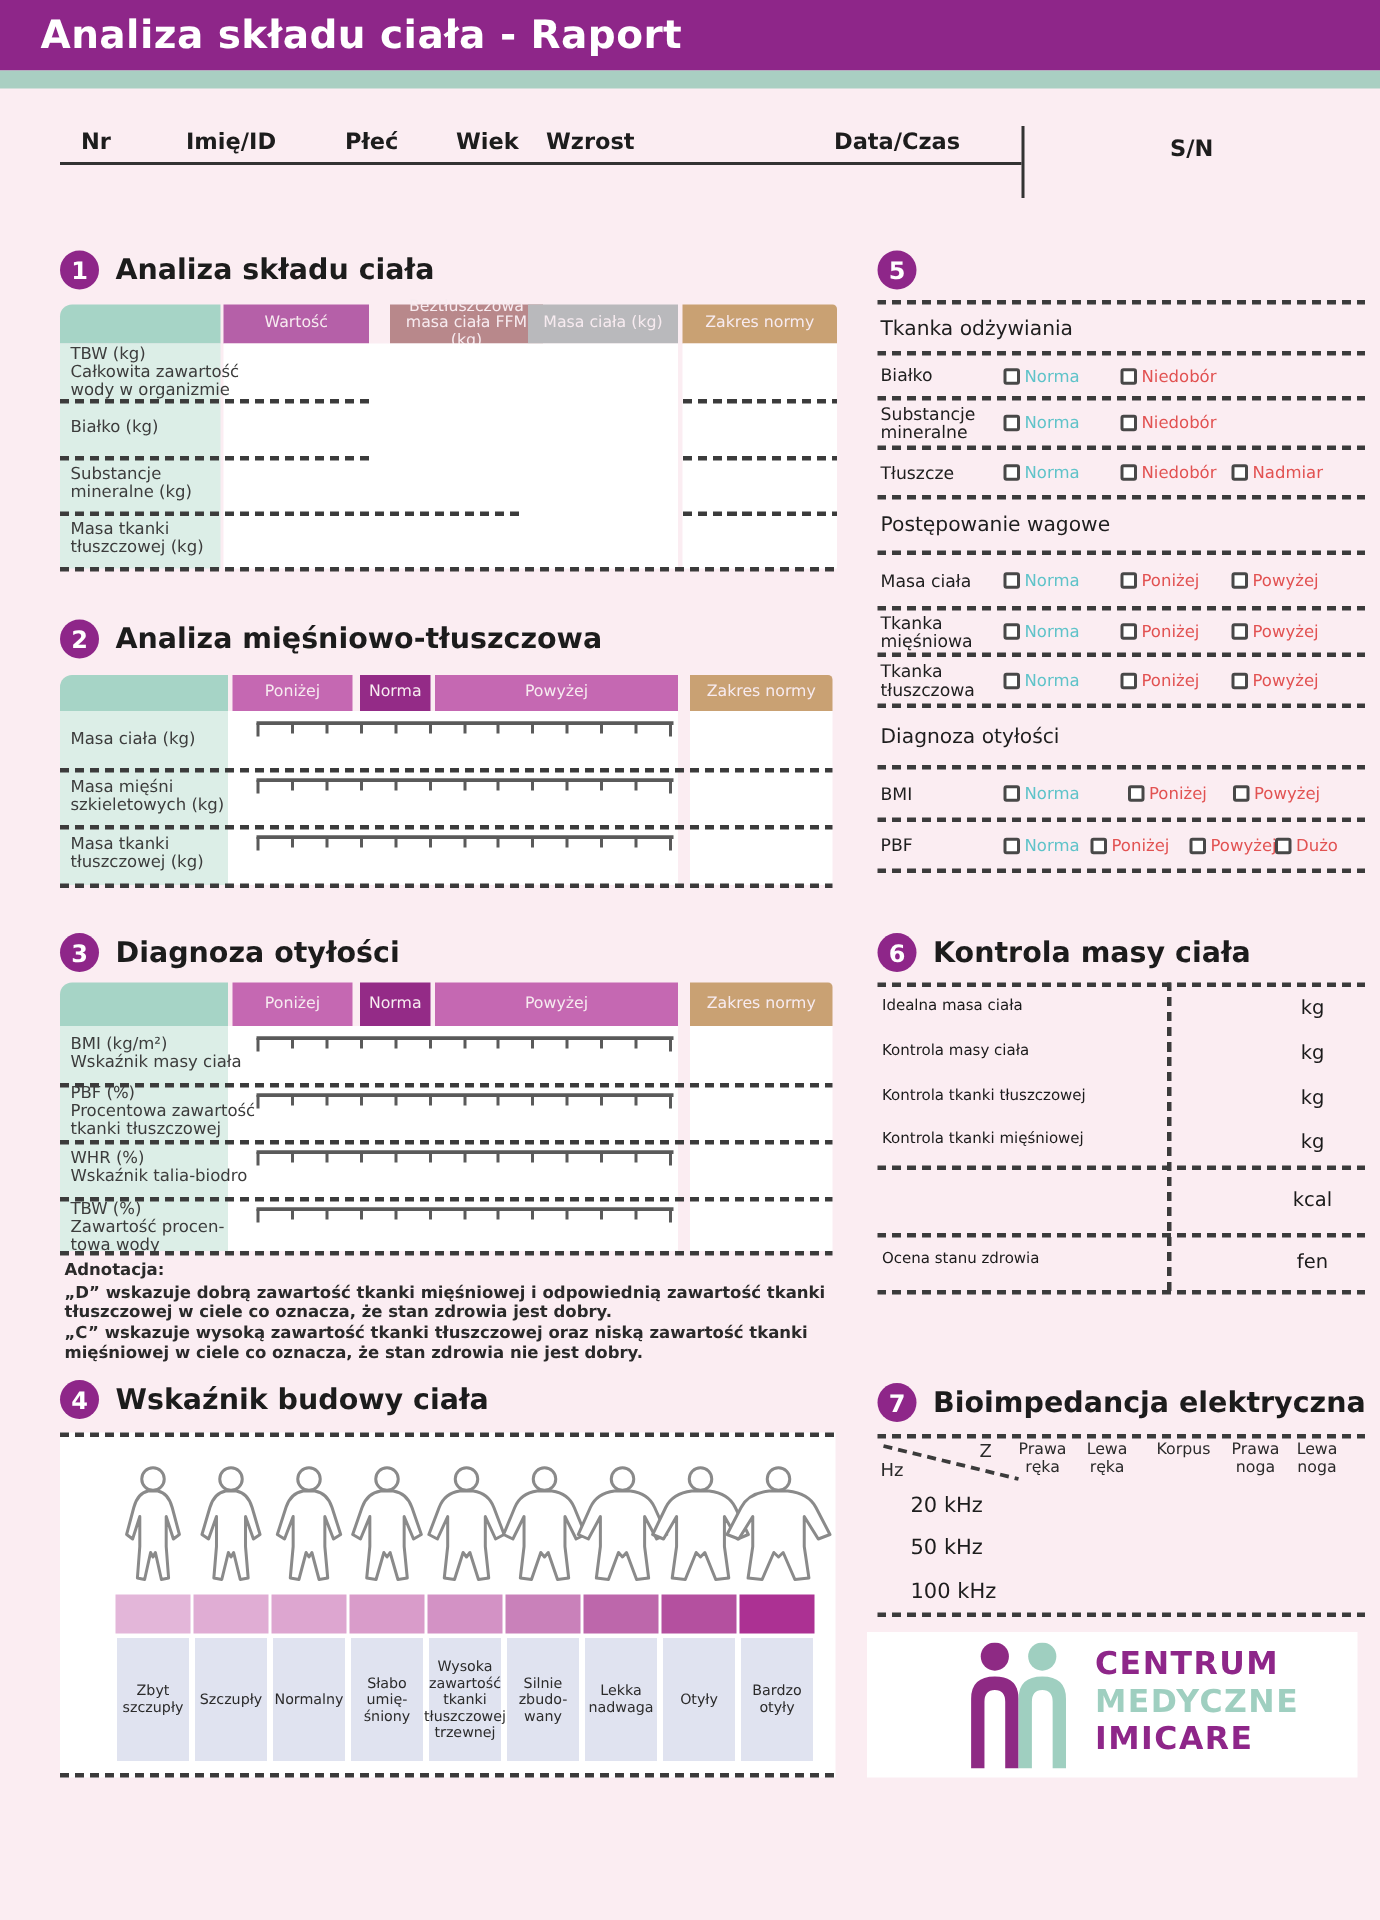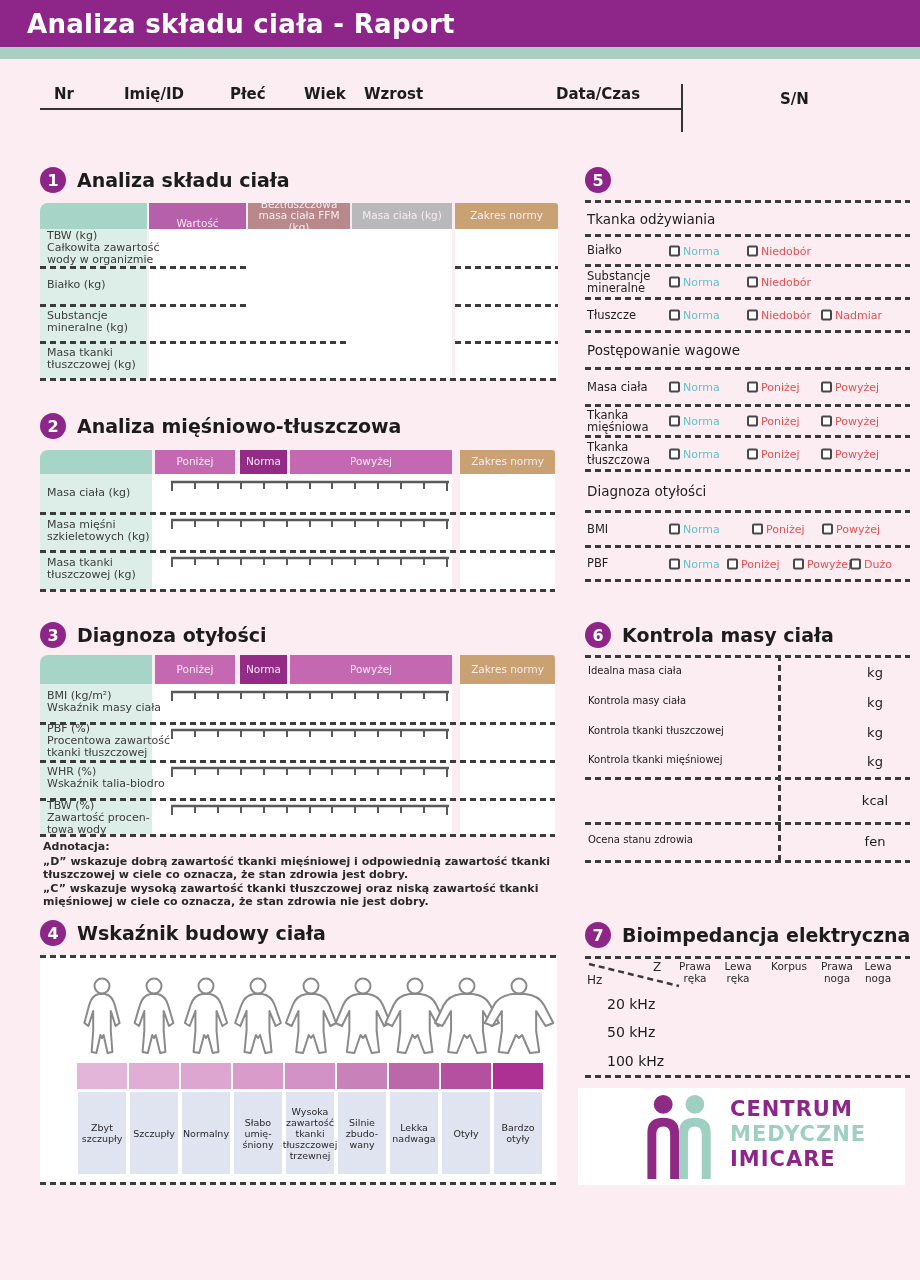--- a/index.html
+++ b/index.html
@@ -22,22 +22,22 @@
   .sec-head { position:absolute; display:flex; align-items:center; gap:11px; }
   .sec-num { width:26px; height:26px; border-radius:50%; background:var(--purple,#8e2689);
              color:#fff; font-weight:bold; font-size:16px; display:flex; align-items:center; justify-content:center; flex:none; }
   .sec-title { font-size:19px; font-weight:bold; color:#1c1c1c; }
 
   .tbl { position:absolute; }
   .hcell { position:absolute; top:0; display:flex; align-items:center; justify-content:center;
            text-align:center; color:#f7ebf0; font-size:10.5px; line-height:11.5px; }
   .s1 .hcell { height:26px; } .s2 .hcell { height:24px; } .s3 .hcell { height:29px; }
   .hc-teal  { background:var(--teal,#a6d4c6); border-radius:8px 0 0 0; }
-  .hc-purm  { background:var(--purple-mid,#b560a8);align-items:flex-end; }
-  .hc-mauve { background:var(--mauve,#b8888b); }
+  .hc-purm  { background:var(--purple-mid,#b560a8); }
+  .hc-mauve { background:var(--mauve,#b8888b);margin-left:12px; }
   .hc-gray  { background:var(--gray,#b9b9bc); }
   .hc-tan   { background:var(--tan,#c9a173); border-radius:0 3px 0 0; }
   .hc-orch  { background:var(--orchid,#c568b2); }
   .hc-dark  { background:var(--purple-dark,#942b87); }
   .labelcol { position:absolute; left:0; background:var(--teal-light,#dceee7); }
   .white { position:absolute; background:#fff; }
   .rlabel { position:absolute; left:7px; font-size:11px; line-height:12px; color:#3c3c3c; }
 
   .dash  { position:absolute; height:3px;
            background:repeating-linear-gradient(90deg,var(--dash,#3b3b3b) 0 6px,transparent 6px 10px); }

